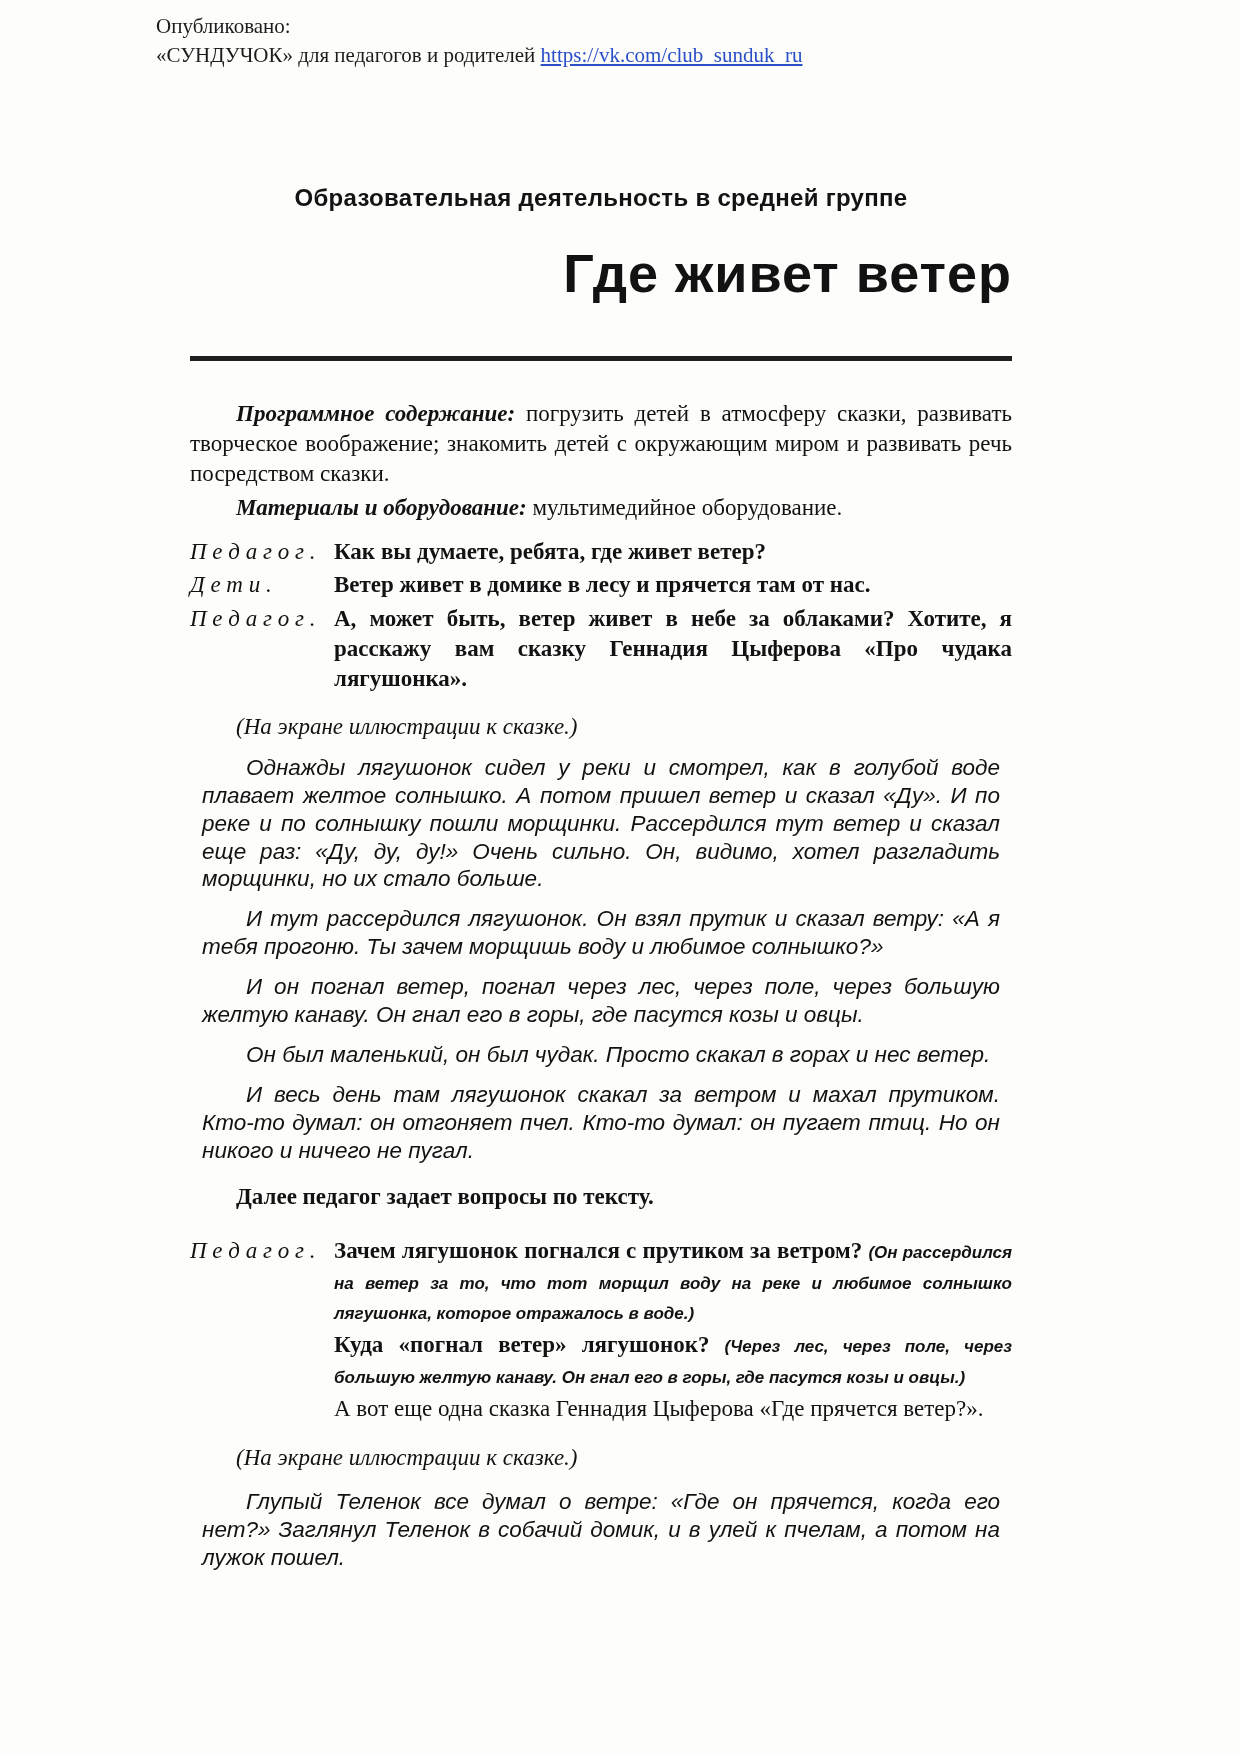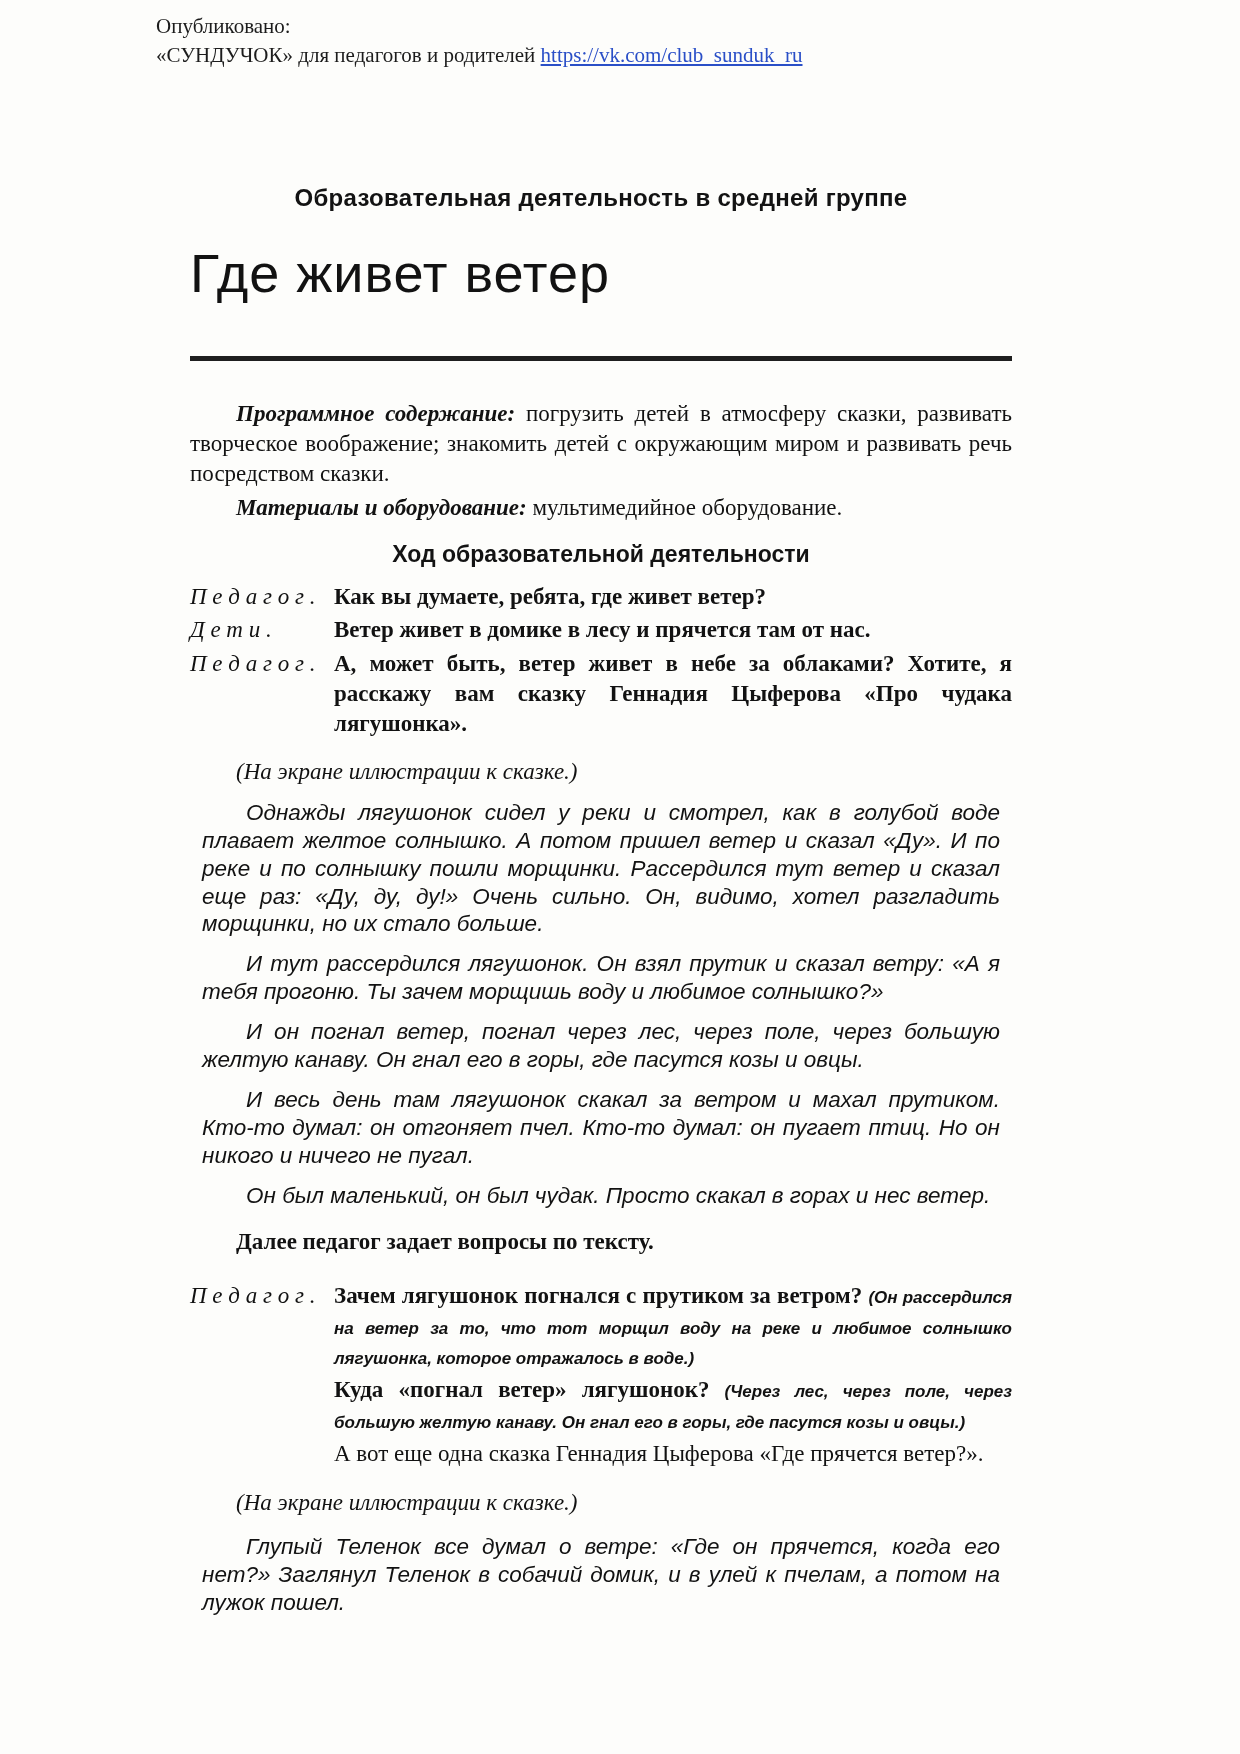--- a/index.html
+++ b/index.html
@@ -38,23 +38,23 @@
     margin: 16px 0 0;
     text-align: center;
     font-family: "Liberation Sans", sans-serif;
     font-weight: bold;
     font-size: 24px;
     letter-spacing: 0.3px;
     color: #131313;
   }
   .title {
     margin: 30px 0 0;
-    text-align: left;
+    text-align: right;
     font-family: "Liberation Sans", sans-serif;
-    font-weight: normal;
+    font-weight: bold;
     font-size: 54px;
     letter-spacing: 1px;
     color: #121212;
   }
   .divider {
     border: none;
     border-top: 5px solid #1f1f1f;
     margin: 52px 0 0;
   }
   .intro-block { margin-top: 38px; }
@@ -143,21 +143,20 @@
 
     <div class="title">Где живет ветер</div>
 
     <hr class="divider">
 
     <div class="intro-block">
       <p class="para"><span class="label-bi">Программное содержание:</span><span> погрузить детей в атмосферу сказки, развивать творческое воображение; знакомить детей с окружающим миром и развивать речь посредством сказки.</span></p>
       <p class="para"><span class="label-bi">Материалы и оборудование:</span><span> мультимедийное оборудование.</span></p>
     </div>
 
-    <div class="section-heading">Ход образовательной деятельности</div>
 
     <div class="dialogue">
       <div class="dialogue-row">
         <span class="speaker">П е д а г о г .</span>
         <span class="dialogue-text">Как вы думаете, ребята, где живет ветер?</span>
       </div>
       <div class="dialogue-row">
         <span class="speaker">Д е т и .</span>
         <span class="dialogue-text">Ветер живет в домике в лесу и прячется там от нас.</span>
       </div>
@@ -166,22 +165,22 @@
         <span class="dialogue-text">А, может быть, ветер живет в небе за облаками? Хотите, я расскажу вам сказку Геннадия Цыферова «Про чудака лягушонка».</span>
       </div>
     </div>
 
     <p class="screen-note">(На экране иллюстрации к сказке.)</p>
 
     <div class="story">
       <p>Однажды лягушонок сидел у реки и смотрел, как в голубой воде плавает желтое солнышко. А потом пришел ветер и сказал «Ду». И по реке и по солнышку пошли морщинки. Рассердился тут ветер и сказал еще раз: «Ду, ду, ду!» Очень сильно. Он, видимо, хотел разгладить морщинки, но их стало больше.</p>
       <p>И тут рассердился лягушонок. Он взял прутик и сказал ветру: «А я тебя прогоню. Ты зачем морщишь воду и любимое солнышко?»</p>
       <p>И он погнал ветер, погнал через лес, через поле, через большую желтую канаву. Он гнал его в горы, где пасутся козы и овцы.</p>
+      <p>Он был маленький, он был чудак. Просто скакал в горах и нес ветер.</p>
       <p>И весь день там лягушонок скакал за ветром и махал прутиком. Кто-то думал: он отгоняет пчел. Кто-то думал: он пугает птиц. Но он никого и ничего не пугал.</p>
-      <p>Он был маленький, он был чудак. Просто скакал в горах и нес ветер.</p>
     </div>
 
     <p class="followup">Далее педагог задает вопросы по тексту.</p>
 
     <div class="qa">
       <span class="qa-label">П е д а г о г .</span>
       <div class="qa-body">
         <p><span class="question">Зачем лягушонок погнался с прутиком за ветром? </span><span class="answer">(Он рассердился на ветер за то, что тот морщил воду на реке и любимое солнышко лягушонка, которое отражалось в воде.)</span></p>
         <p><span class="question">Куда «погнал ветер» лягушонок? </span><span class="answer">(Через лес, через поле, через большую желтую канаву. Он гнал его в горы, где пасутся козы и овцы.)</span></p>
         <p><span>А вот еще одна сказка Геннадия Цыферова «Где прячется ветер?».</span></p>

